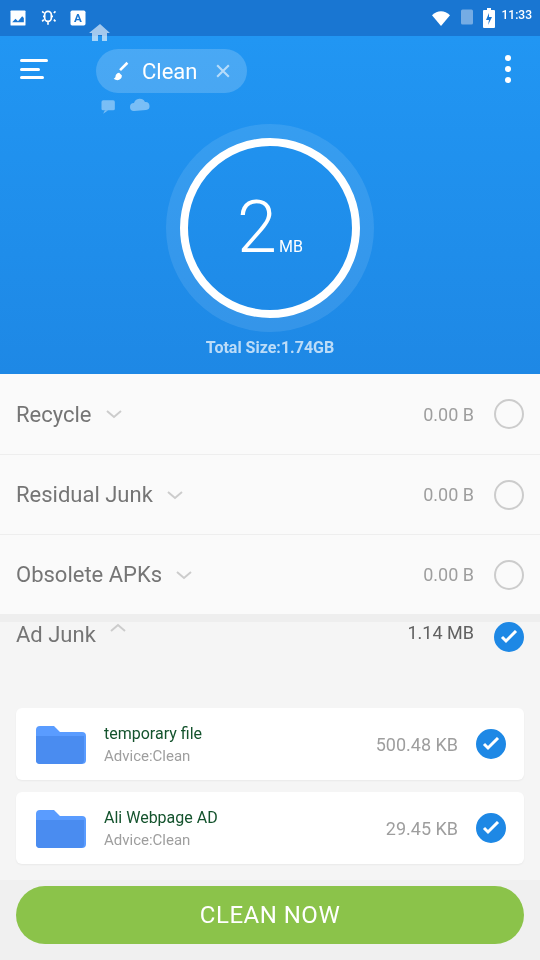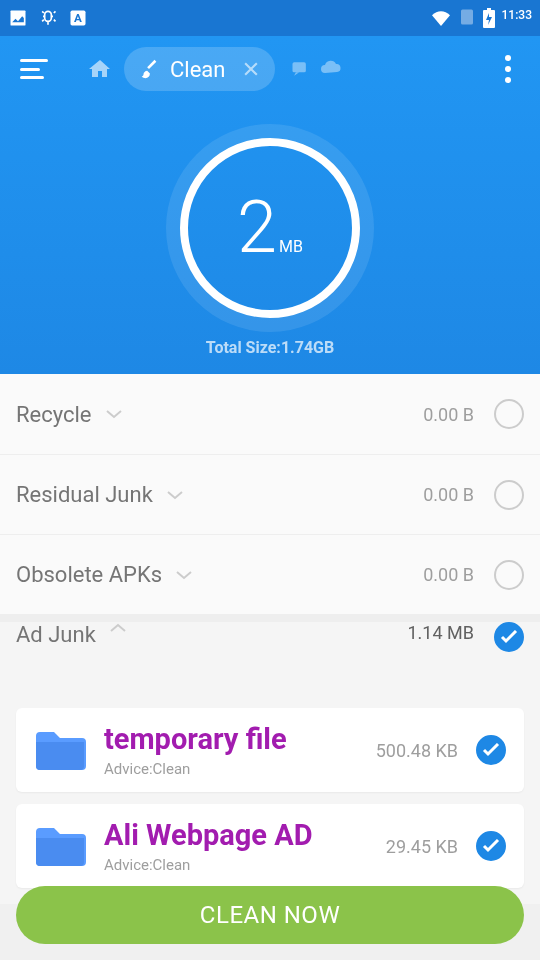--- a/index.html
+++ b/index.html
@@ -12,21 +12,21 @@
     
     .header-area { background: linear-gradient(180deg, #2196f3 0%, #1e88e5 100%); height: 338px; position: relative; }
     
     .top-bar { height: 66px; display: flex; align-items: center; padding: 0 12px; }
     .menu-btn { width: 44px; height: 44px; display: flex; align-items: center; justify-content: center; }
     .menu-lines { width: 28px; height: 20px; display: flex; flex-direction: column; justify-content: space-between; }
     .menu-lines div { height: 3px; background: white; border-radius: 2px; }
     .menu-lines div:nth-child(2) { width: 70%; }
     .menu-lines div:nth-child(3) { width: 85%; }
     
-    .tab-area { display: flex; align-items: center; gap: 4px; margin-left: 32px; }
+    .tab-area { display: flex; align-items: flex-start; gap: 4px; margin-left: 32px; flex-direction: column; }
     .home-icon { width: 24px; height: 24px; opacity: 0.6; }
     .tab-pill { background: rgba(255,255,255,0.18); border-radius: 22px; height: 44px; padding: 0 14px 0 14px; display: flex; align-items: center; gap: 10px; margin-left: 8px; }
     .brush-icon { width: 22px; height: 22px; }
     .tab-text { color: white; font-size: 22px; }
     .tab-close { width: 20px; height: 20px; opacity: 0.6; margin-left: 6px; }
     .post-tab-icons { display: flex; gap: 8px; margin-left: 10px; }
     .post-tab-icons svg { opacity: 0.4; }
     
     .more-btn { margin-left: auto; width: 40px; display: flex; flex-direction: column; align-items: center; gap: 5px; }
     .more-btn div { width: 6px; height: 6px; background: white; border-radius: 50%; }
@@ -47,21 +47,21 @@
     .checkbox { width: 30px; height: 30px; border: 2px solid #ccc; border-radius: 50%; flex-shrink: 0; }
     .checkbox.checked { background: #1e88e5; border-color: #1e88e5; display: flex; align-items: center; justify-content: center; }
     
     .ad-junk-section { border-top: 8px solid #eee; }
     .ad-junk-header { height: 74px; display: flex; align-items: flex-start; padding: 0 16px; background: #f5f5f5; }
     
     .file-cards { padding: 0 16px 16px; background: #f5f5f5; }
     .file-card { background: white; border-radius: 6px; margin-top: 12px; padding: 14px 18px; display: flex; align-items: center; box-shadow: 0 1px 2px rgba(0,0,0,0.05); }
     .folder-icon { width: 52px; height: 44px; margin-right: 18px; flex-shrink: 0; }
     .file-info { flex: 1; }
-    .file-name { font-size: 29px; color: #a21caf; font-weight: bold; }
+    .file-name { font-size: 16px; color: #14532d; }
     .file-advice { font-size: 15px; color: #9e9e9e; margin-top: 4px; }
     .file-size { font-size: 18px; color: #9e9e9e; margin-right: 18px; text-align: center; }
     
     .clean-btn-wrap { position: absolute; bottom: 16px; left: 16px; right: 16px; }
     .clean-btn { width: 100%; height: 58px; background: #8bc34a; border: none; border-radius: 29px; color: white; font-size: 24px; font-weight: 400; letter-spacing: 0.5px; }
   </style>
 </head>
 <body>
 
 <div class="status-bar">

